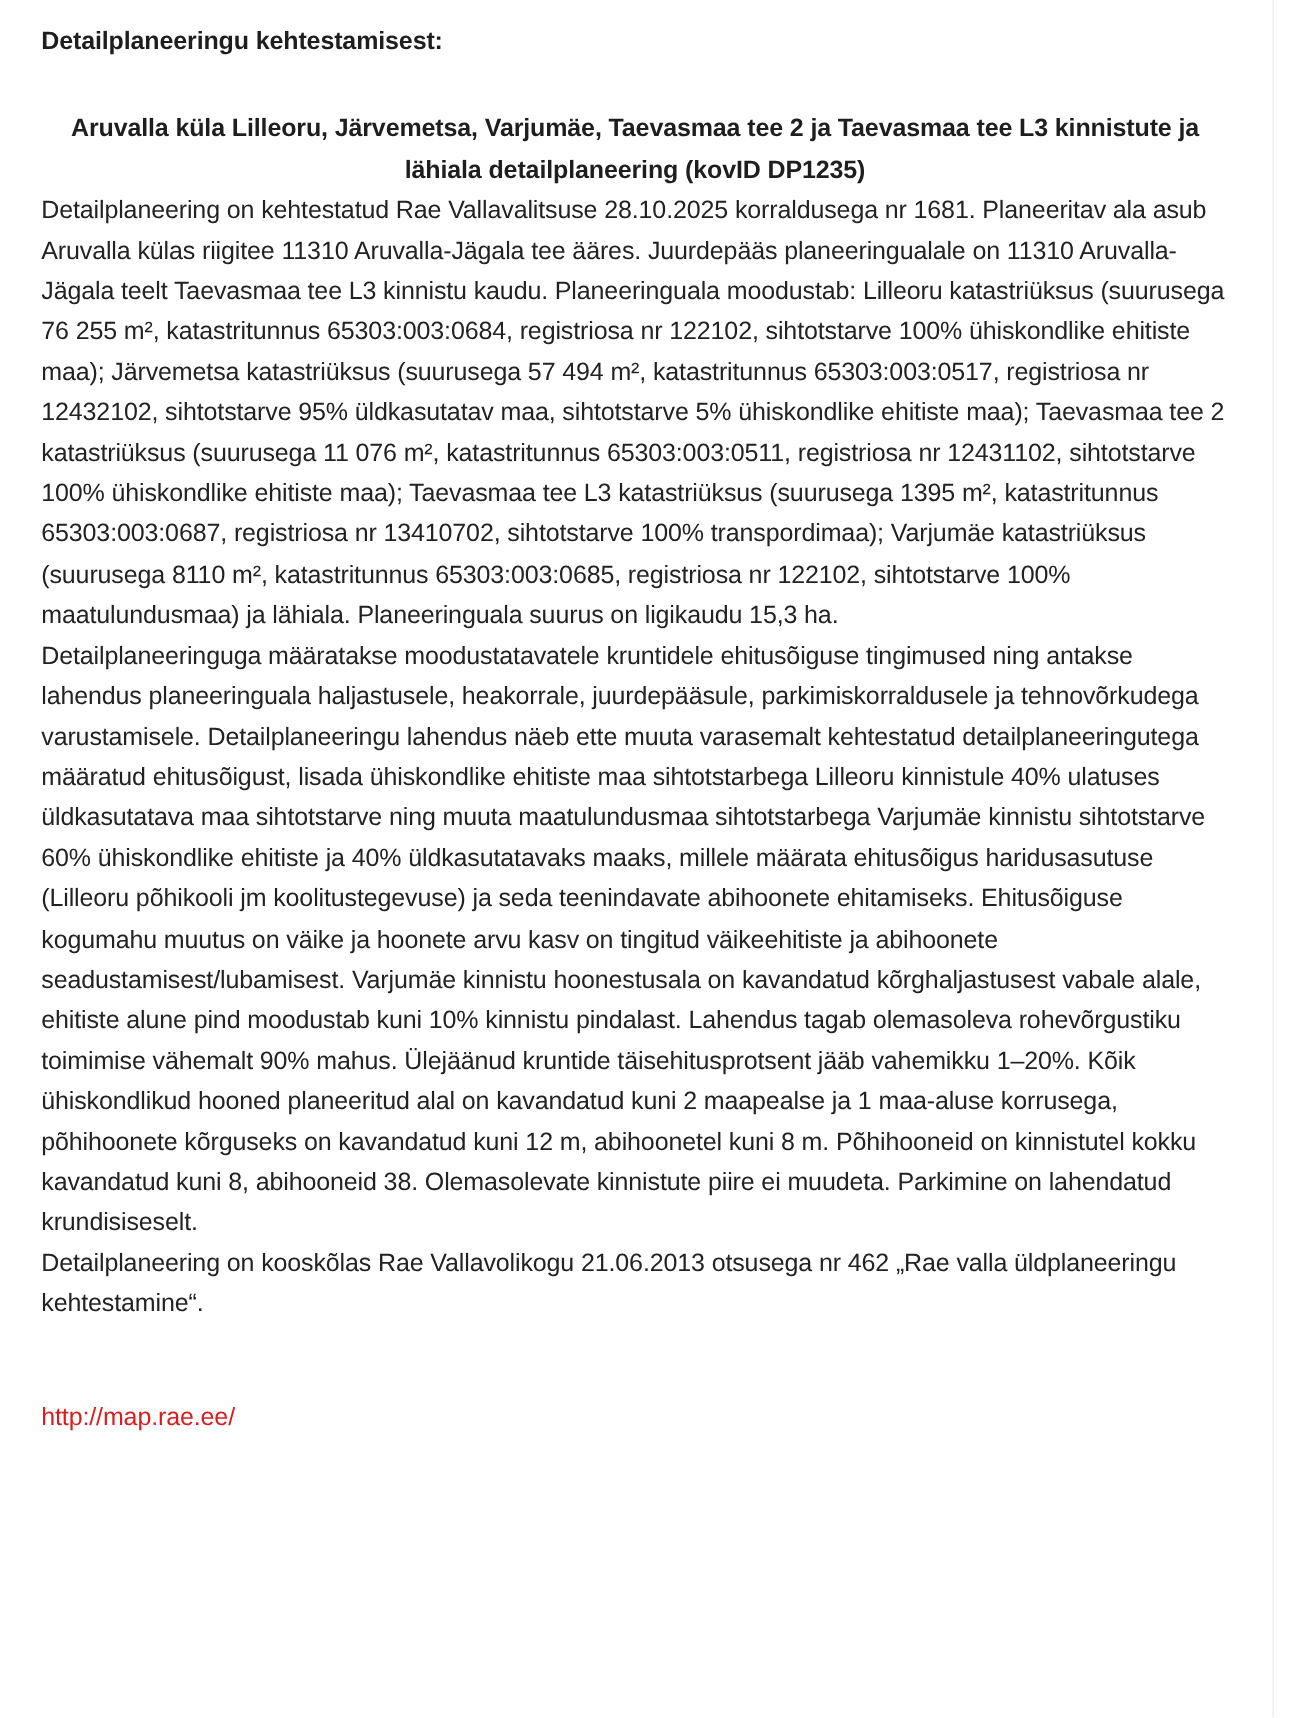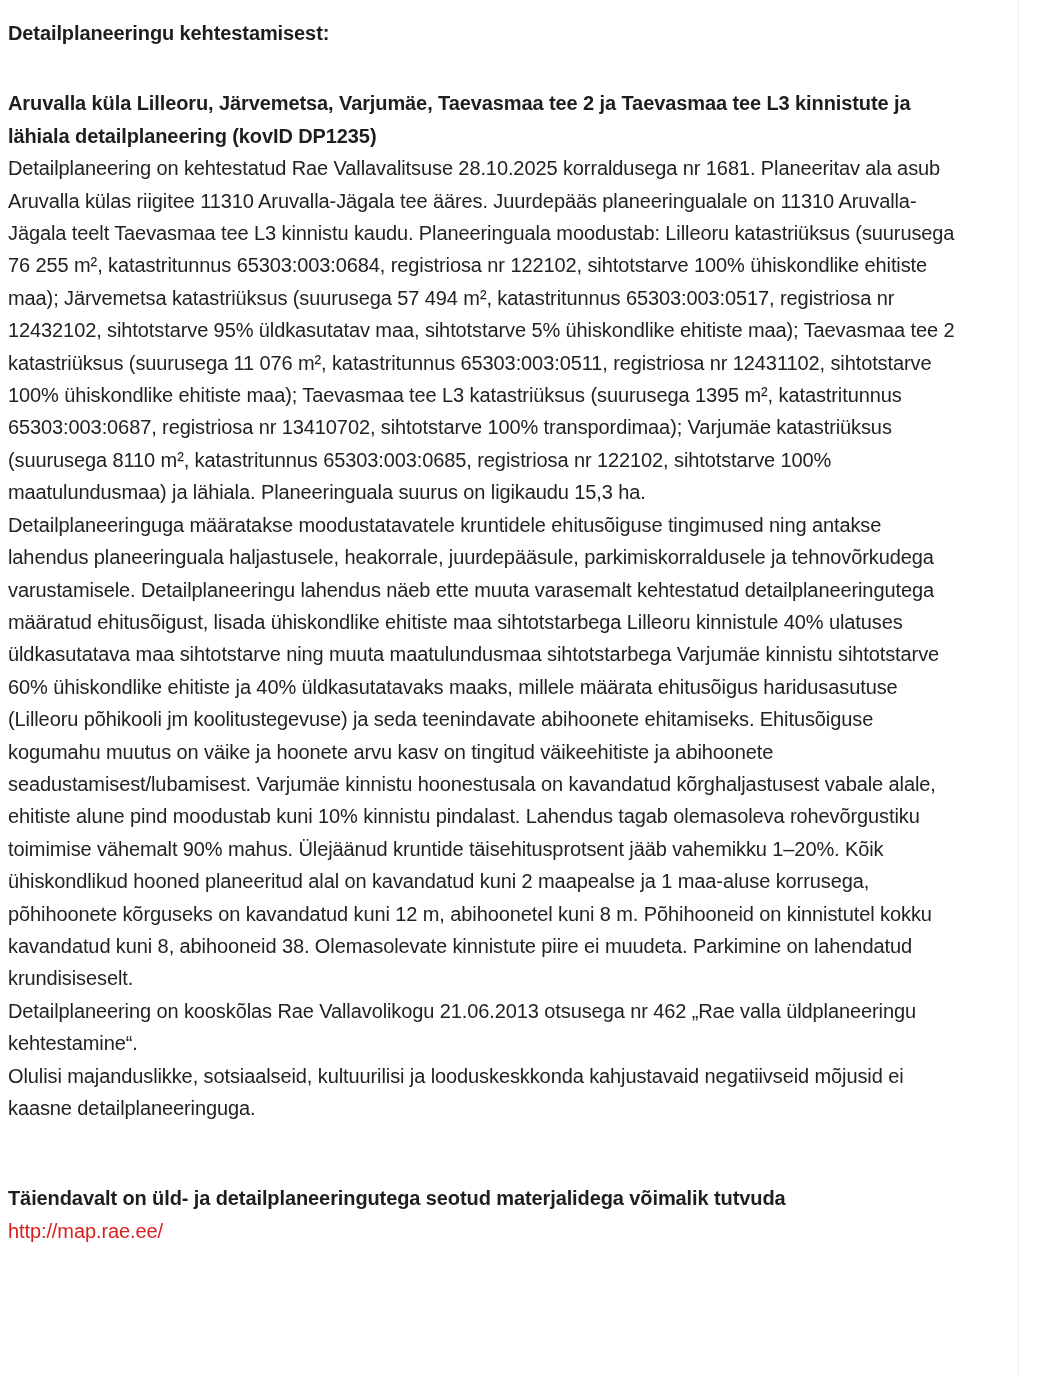--- a/index.html
+++ b/index.html
@@ -10,35 +10,35 @@
     body {
       width: 1039px;
       height: 1374px;
       overflow: hidden;
       position: relative;
       font-family: "Liberation Sans", "DejaVu Sans", sans-serif;
       color: #222222;
     }
     .content {
       position: absolute;
-      left: 8px;
+      left: 33px;
       top: 17px;
       width: 950px;
       font-size: 20px;
       line-height: 32.4px;
       letter-spacing: -0.1px;
     }
     .heading {
       font-weight: 600;
       font-weight: bold;
       color: #1e1e1e;
       margin: 0;
     }
     .top-heading { margin-bottom: 38px; }
-    .section-heading { margin: 0; }
+    .section-heading { margin: 0; text-align: center; }
     p.para { margin: 0; }
     .spacer-big { height: 58px; }
     .link {
       color: #d81e1e;
       text-decoration: none;
       display: block;
       margin-top: 0px;
     }
     .scroll-divider {
       position: absolute;
@@ -53,21 +53,19 @@
 <body>
 
 <div class="content">
   <div class="heading top-heading">Detailplaneeringu kehtestamisest:</div>
 
   <div class="heading section-heading">Aruvalla küla Lilleoru, Järvemetsa, Varjumäe, Taevasmaa tee 2 ja Taevasmaa tee L3 kinnistute ja lähiala detailplaneering (kovID DP1235)</div>
 
   <p class="para">Detailplaneering on kehtestatud Rae Vallavalitsuse 28.10.2025 korraldusega nr 1681. Planeeritav ala asub Aruvalla külas riigitee 11310 Aruvalla-Jägala tee ääres. Juurdepääs planeeringualale on 11310 Aruvalla-Jägala teelt Taevasmaa tee L3 kinnistu kaudu. Planeeringuala moodustab: Lilleoru katastriüksus (suurusega 76 255 m², katastritunnus 65303:003:0684, registriosa nr 122102, sihtotstarve 100% ühiskondlike ehitiste maa); Järvemetsa katastriüksus (suurusega 57 494 m², katastritunnus 65303:003:0517, registriosa nr 12432102, sihtotstarve 95% üldkasutatav maa, sihtotstarve 5% ühiskondlike ehitiste maa); Taevasmaa tee 2 katastriüksus (suurusega 11 076 m², katastritunnus 65303:003:0511, registriosa nr 12431102, sihtotstarve 100% ühiskondlike ehitiste maa); Taevasmaa tee L3 katastriüksus (suurusega 1395 m², katastritunnus 65303:003:0687, registriosa nr 13410702, sihtotstarve 100% transpordimaa); Varjumäe katastriüksus (suurusega 8110 m², katastritunnus 65303:003:0685, registriosa nr 122102, sihtotstarve 100% maatulundusmaa) ja lähiala. Planeeringuala suurus on ligikaudu 15,3 ha.</p>
   <p class="para">Detailplaneeringuga määratakse moodustatavatele kruntidele ehitusõiguse tingimused ning antakse lahendus planeeringuala haljastusele, heakorrale, juurdepääsule, parkimiskorraldusele ja tehnovõrkudega varustamisele. Detailplaneeringu lahendus näeb ette muuta varasemalt kehtestatud detailplaneeringutega määratud ehitusõigust, lisada ühiskondlike ehitiste maa sihtotstarbega Lilleoru kinnistule 40% ulatuses üldkasutatava maa sihtotstarve ning muuta maatulundusmaa sihtotstarbega Varjumäe kinnistu sihtotstarve 60% ühiskondlike ehitiste ja 40% üldkasutatavaks maaks, millele määrata ehitusõigus haridusasutuse (Lilleoru põhikooli jm koolitustegevuse) ja seda teenindavate abihoonete ehitamiseks. Ehitusõiguse kogumahu muutus on väike ja hoonete arvu kasv on tingitud väikeehitiste ja abihoonete seadustamisest/lubamisest. Varjumäe kinnistu hoonestusala on kavandatud kõrghaljastusest vabale alale, ehitiste alune pind moodustab kuni 10% kinnistu pindalast. Lahendus tagab olemasoleva rohevõrgustiku toimimise vähemalt 90% mahus. Ülejäänud kruntide täisehitusprotsent jääb vahemikku 1–20%. Kõik ühiskondlikud hooned planeeritud alal on kavandatud kuni 2 maapealse ja 1 maa-aluse korrusega, põhihoonete kõrguseks on kavandatud kuni 12 m, abihoonetel kuni 8 m. Põhihooneid on kinnistutel kokku kavandatud kuni 8, abihooneid 38. Olemasolevate kinnistute piire ei muudeta. Parkimine on lahendatud krundisiseselt.</p>
   <p class="para">Detailplaneering on kooskõlas Rae Vallavolikogu 21.06.2013 otsusega nr 462 „Rae valla üldplaneeringu kehtestamine“.</p>
-  <p class="para">Olulisi majanduslikke, sotsiaalseid, kultuurilisi ja looduskeskkonda kahjustavaid negatiivseid mõjusid ei kaasne detailplaneeringuga.</p>
 
   <div class="spacer-big"></div>
 
-  <div class="heading">Täiendavalt on üld- ja detailplaneeringutega seotud materjalidega võimalik tutvuda</div>
   <a class="link">http://map.rae.ee/</a>
 </div>
 
 <div class="scroll-divider"></div>
 
 </body></html>

